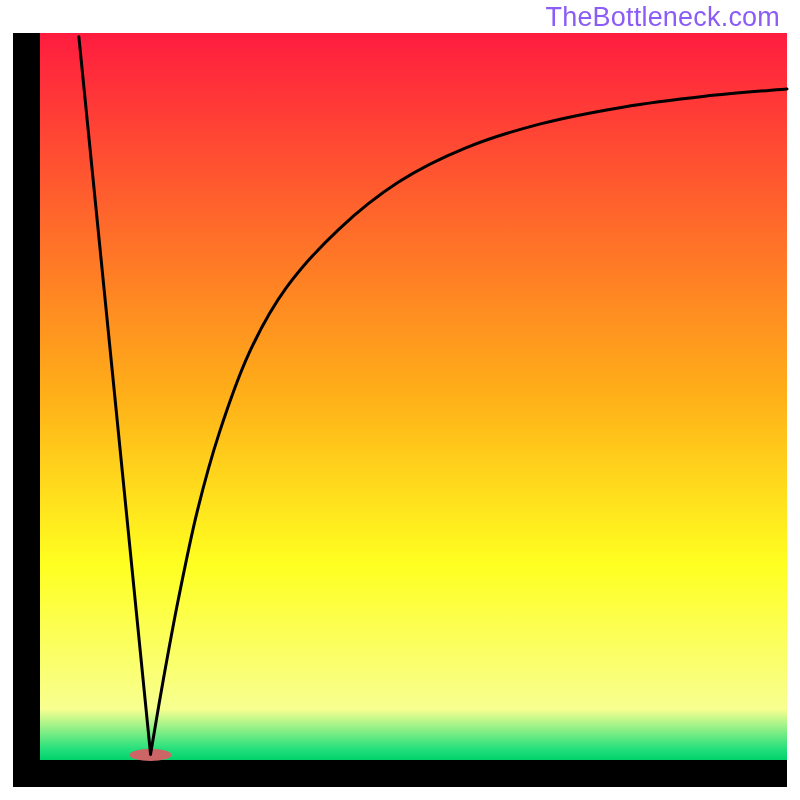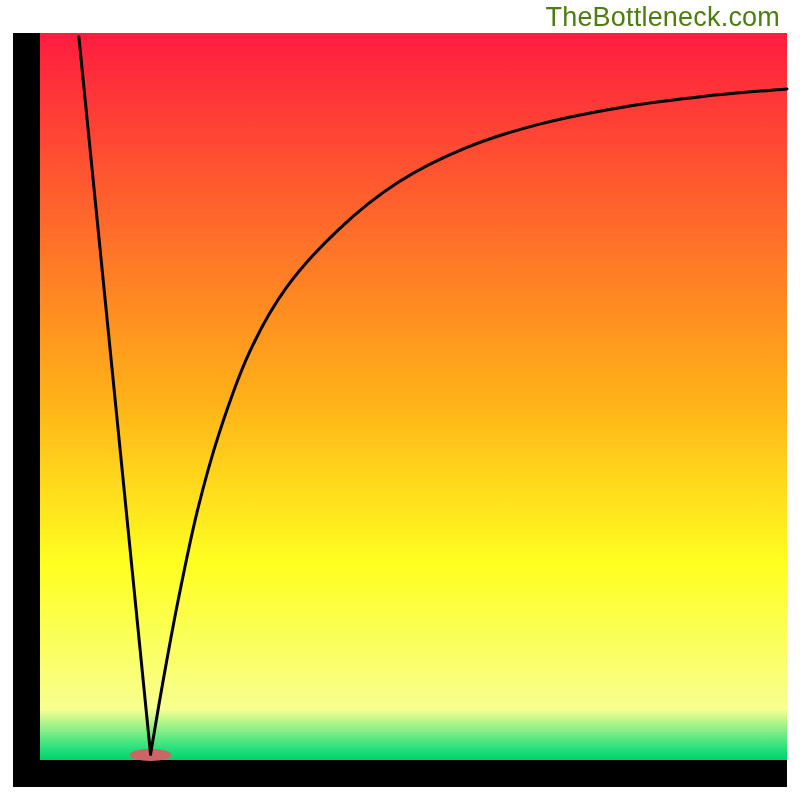--- a/index.html
+++ b/index.html
@@ -14,21 +14,21 @@
     position: relative;
     width: 800px;
     height: 800px;
   }
   .watermark {
     position: absolute;
     top: 2px;
     right: 20px;
     font-family: Arial, Helvetica, sans-serif;
     font-size: 27px;
-    color: #4d7c0f;
+    color: #8b5cf6;
     letter-spacing: 0.2px;
     z-index: 10;
   }
   svg {
     display: block;
   }
 </style>
 </head>
 <body>
 

